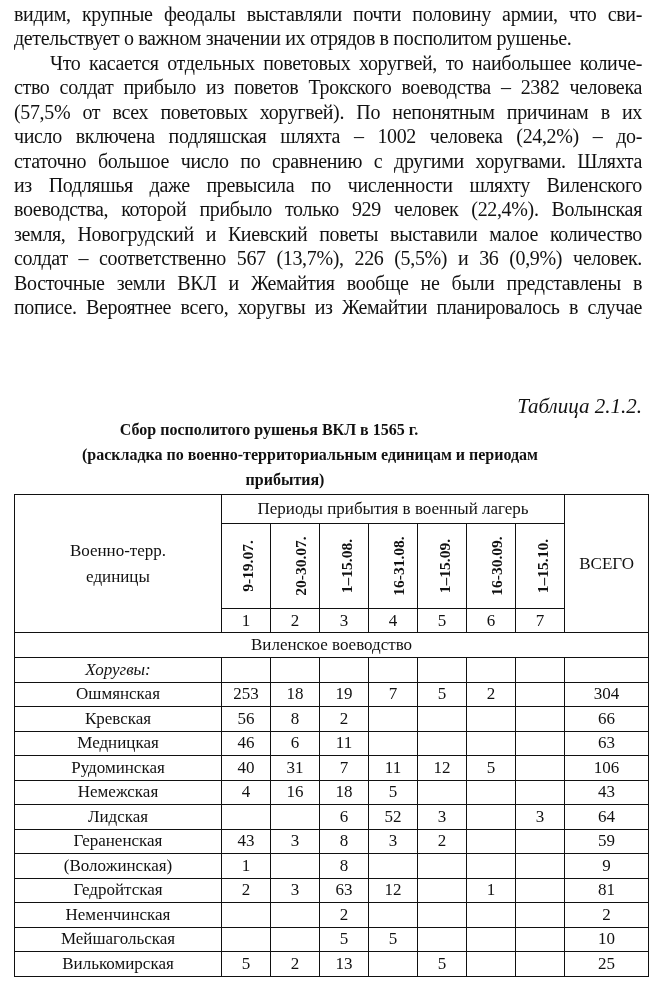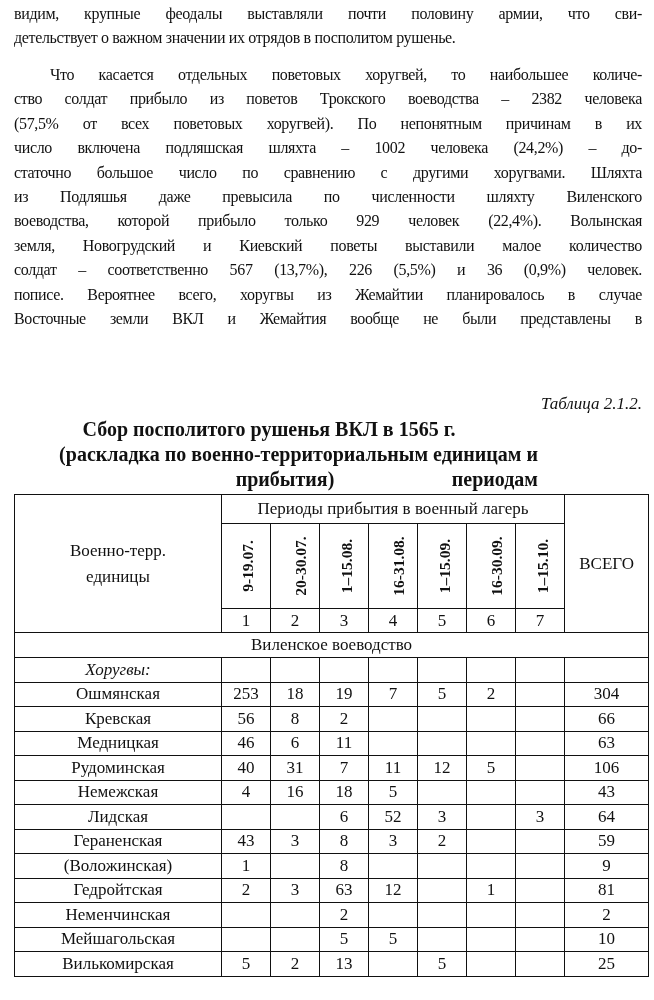--- a/index.html
+++ b/index.html
@@ -1,24 +1,24 @@
 <!DOCTYPE html>
 <html><head>
 <meta charset="utf-8">
 <style>
   html, body { margin:0; padding:0; background:#ffffff; }
   body { width:654px; height:1000px; overflow:hidden; position:relative; color:#111; font-family:"Liberation Serif", serif; }
-  .para { position:absolute; left:14px; width:628px; font-size:16px; line-height:24.4px; text-align:justify; letter-spacing:-0.35px; }
+  .para { position:absolute; left:14px; width:628px; font-size:20px; line-height:24.4px; text-align:justify; letter-spacing:-0.35px; }
   .para .ln { display:block; height:24.4px; white-space:nowrap; text-align-last:justify; text-align:justify; }
   .para .ln.last { text-align-last:left; }
   .para .ln.indent { padding-left:36px; }
   #p1 { top:2px; }
-  #p2 { top:63px; }
-  .caption { position:absolute; right:12px; top:394px; font-style:italic; font-size:17px; }
-  .title { position:absolute; left:0; width:538px; text-align:center; font-weight:bold; font-size:20px; line-height:25px; }
+  #p2 { top:51px; }
+  .caption { position:absolute; right:12px; top:394px; font-style:italic; font-size:21px; }
+  .title { position:absolute; left:0; width:538px; text-align:center; font-weight:bold; font-size:16px; line-height:25px; }
   #t1 { top:417px; }
   #t2 { top:442px;text-align:right; }
   #t3 { top:467px;padding-left:16px; }
   table.main { position:absolute; left:14px; top:494px; border-collapse:collapse; table-layout:fixed; width:629px; }
   table.main td, table.main th { border:1.6px solid #111; padding:0; font-size:17px; font-weight:normal; text-align:center; vertical-align:middle; }
   .col-unit { width:207px; }
   .col-p { width:49px; }
   .col-total { width:84px; }
   th.unit-head { font-weight:bold; font-size:15px; line-height:26px; }
   th.period-group { font-weight:bold; font-size:15.5px; height:28px; }
@@ -42,22 +42,22 @@
 <div class="para" id="p2">
   <span class="ln indent">Что касается отдельных поветовых хоругвей, то наибольшее количе-</span>
   <span class="ln">ство солдат прибыло из поветов Трокского воеводства – 2382 человека</span>
   <span class="ln">(57,5% от всех поветовых хоругвей). По непонятным причинам в их</span>
   <span class="ln">число включена подляшская шляхта – 1002 человека (24,2%) – до-</span>
   <span class="ln">статочно большое число по сравнению с другими хоругвами. Шляхта</span>
   <span class="ln">из Подляшья даже превысила по численности шляхту Виленского</span>
   <span class="ln">воеводства, которой прибыло только 929 человек (22,4%). Волынская</span>
   <span class="ln">земля, Новогрудский и Киевский поветы выставили малое количество</span>
   <span class="ln">солдат – соответственно 567 (13,7%), 226 (5,5%) и 36 (0,9%) человек.</span>
+  <span class="ln">Восточные земли ВКЛ и Жемайтия вообще не были представлены в</span>
   <span class="ln">пописе. Вероятнее всего, хоругвы из Жемайтии планировалось в случае</span>
-  <span class="ln">Восточные земли ВКЛ и Жемайтия вообще не были представлены в</span>
 </div>
 
 <div class="caption">Таблица 2.1.2.</div>
 <div class="title" id="t1">Сбор посполитого рушенья ВКЛ в 1565 г.</div>
 <div class="title" id="t2">(раскладка по военно-территориальным единицам и периодам</div>
 <div class="title" id="t3">прибытия)</div>
 
 <table class="main">
   <colgroup>
     <col class="col-unit">

